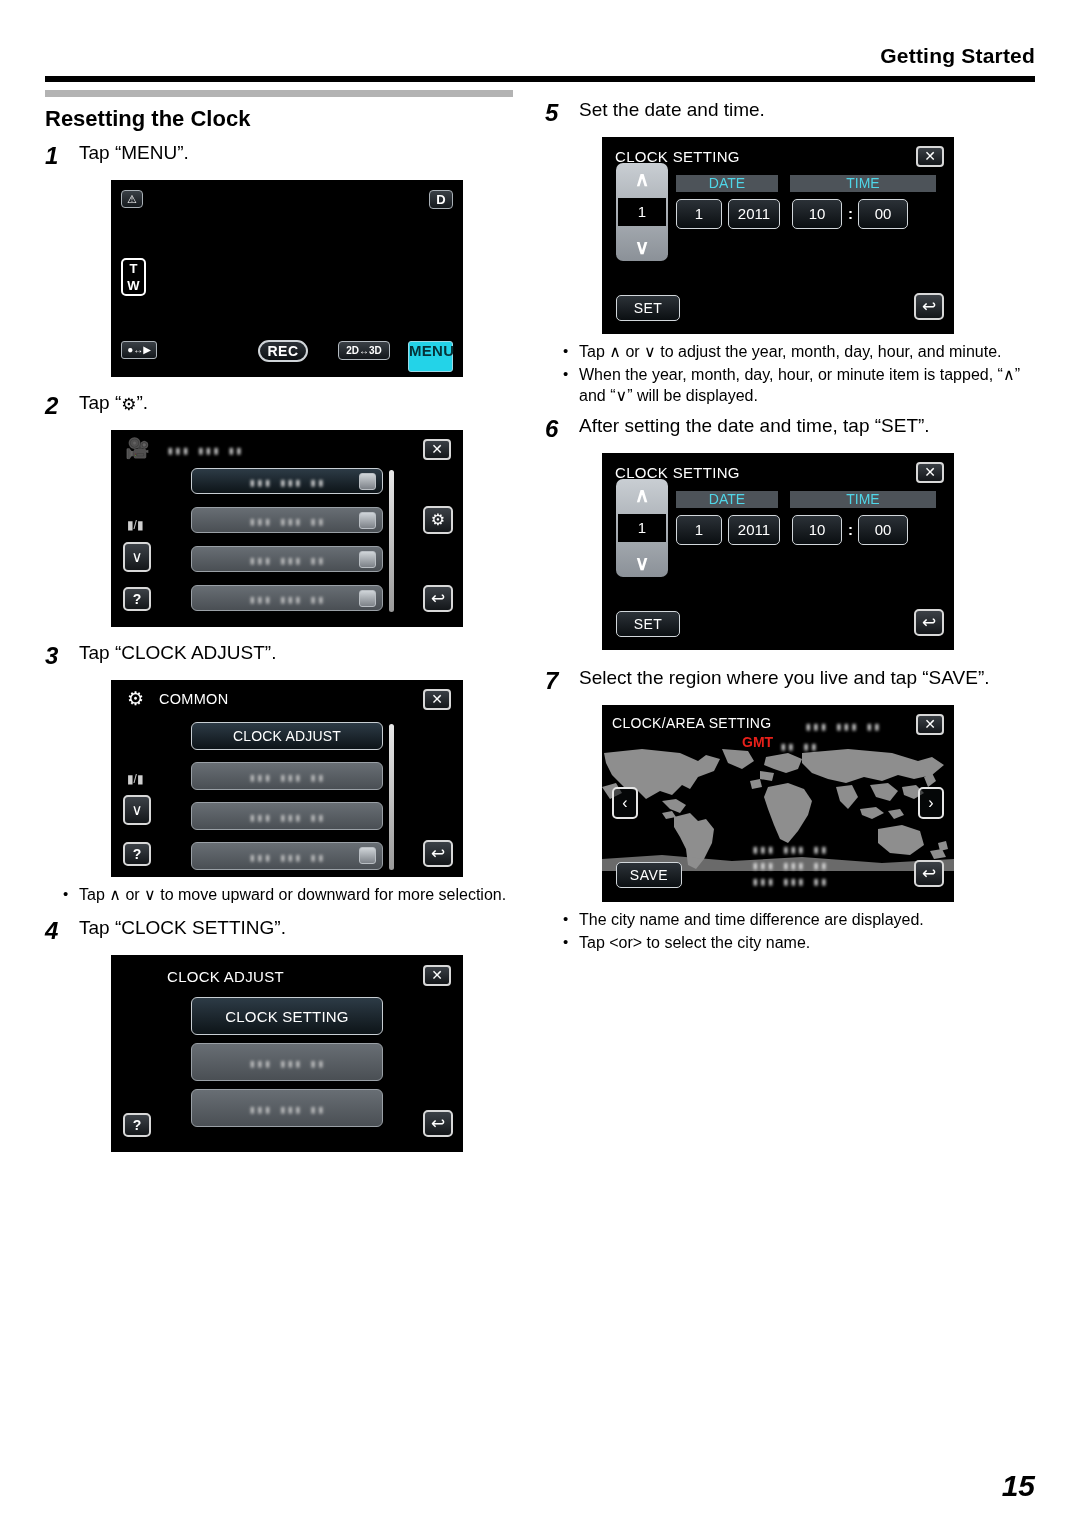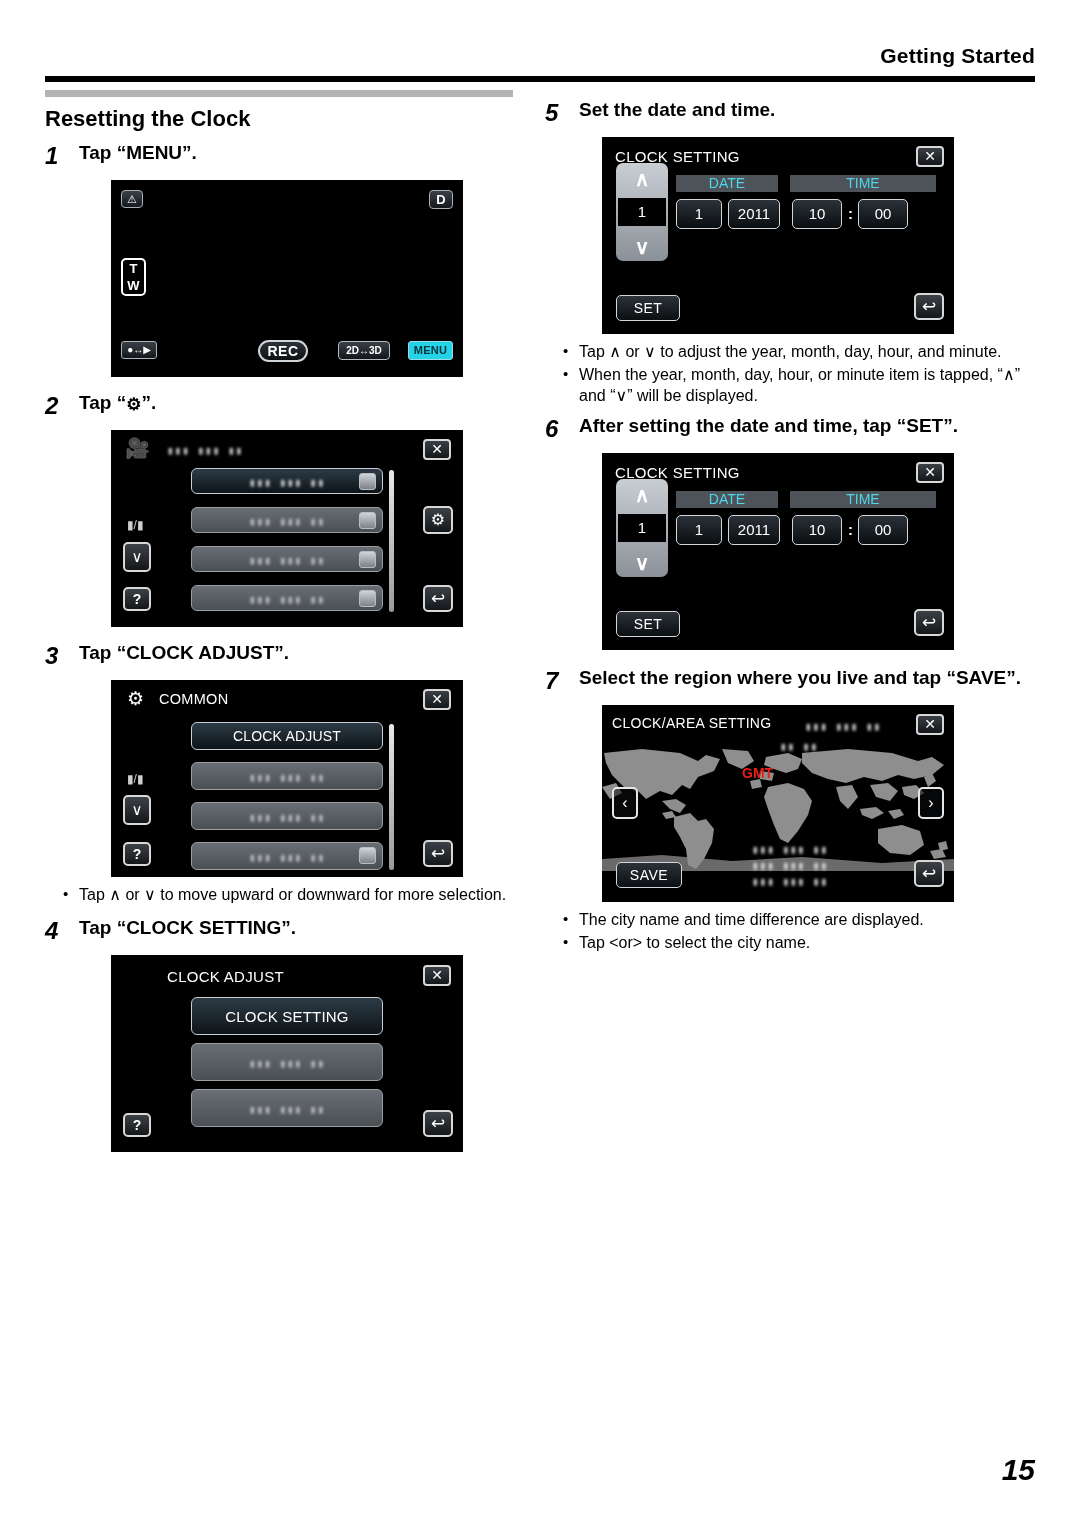--- a/index.html
+++ b/index.html
@@ -30,21 +30,21 @@
   .sec-bar { height: 7px; background: #b3b3b3; margin-bottom: 9px; }
   .sec-title { font-size: 22px; font-weight: bold; margin-bottom: 9px; }
   .sec-lead { font-size: 16.5px; line-height: 1.3; margin-bottom: 14px; }
 
   
   .step { display: flex; align-items: flex-start; margin-top: 4px; }
   .step-num {
     font-size: 24px; font-style: italic; font-weight: bold;
     width: 34px; flex: 0 0 34px; line-height: 1.25;
   }
-  .step-txt { font-size: 19px; line-height: 1.28; flex: 1; font-weight: bold; }
+  .step-txt { font-size: 19px; line-height: 1.28; flex: 1; }
   .step-txt .gear-inline { font-size: 17px; vertical-align: -1px; }
 
   
   .bullets { margin: 8px 0 4px 0; padding-left: 18px; }
   .bullets li {
     font-size: 16px; line-height: 1.3; margin-bottom: 2px;
     list-style: none; position: relative; padding-left: 16px;
   }
   .bullets li::before {
     content: "\2022"; position: absolute; left: 0; top: -1px; font-size: 15px;
@@ -137,23 +137,23 @@
     text-align: center; letter-spacing: .5px;
   }
   .cam-2d3d {
     position: absolute; left: 227px; top: 161px; width: 52px; height: 19px;
     border: 1px solid #b5bcc2; border-radius: 4px;
     background: linear-gradient(#3a4046,#13171b);
     color: #fff; font-size: 10px; font-weight: bold; line-height: 17px;
     text-align: center;
   }
   .cam-menu {
-    position: absolute; left: 297px; top: 161px; width: 45px; height: 19px;
+    position: absolute; left: 297px; top: 161px; width: 45px; height: 31px;
     border: 1px solid #9fd9e6; border-radius: 3px;
-    background: #23d3e8; color: #063238; font-size: 11px; font-weight: bold;
+    background: #23d3e8; color: #063238; font-size: 15px; font-weight: bold;
     line-height: 17px; text-align: center; letter-spacing: .3px;
   }
   .cam-mode {
     position: absolute; left: 10px; top: 161px; width: 36px; height: 18px;
     border: 1px solid #aeb5bb; border-radius: 3px;
     background: linear-gradient(#3a4046,#13171b);
     color: #fff; font-size: 10px; line-height: 16px; text-align: center;
   }
 
   
@@ -185,37 +185,37 @@
     position: absolute; width: 64px; height: 26px;
     border: 1px solid #d2d7db; border-radius: 5px;
     background: linear-gradient(#2c3238,#0b0f12);
     color: #fff; font-size: 14px; line-height: 24px; text-align: center;
     letter-spacing: .5px;
   }
 
   
   .map-wrap { position: absolute; left: 0; top: 42px; width: 352px; height: 124px; overflow: hidden; }
   .map-wrap svg { display: block; }
-  .gmt { position: absolute; color: #e8201a; font-size: 14px; font-weight: bold; margin-top: 31px; }
+  .gmt { position: absolute; color: #e8201a; font-size: 14px; font-weight: bold; }
   .btn-arrow {
     position: absolute; width: 26px; height: 32px; border: 2px solid #e6e6e6;
     border-radius: 5px; background: rgba(10,12,14,.55);
     color: #fff; font-size: 16px; line-height: 28px; text-align: center;
   }
   .btn-save {
     position: absolute; width: 66px; height: 26px;
     border: 1px solid #d2d7db; border-radius: 5px;
     background: linear-gradient(#2c3238,#0b0f12);
     color: #fff; font-size: 14px; line-height: 24px; text-align: center;
     letter-spacing: .5px;
   }
 
   
   .pageno {
-    position: absolute; right: 45px; bottom: 40px;
+    position: absolute; right: 45px; bottom: 24px;
     font-size: 30px; font-weight: bold; font-style: italic;
   }
 </style>
 </head>
 <body>
 
 <div class="page">
 
   <div class="hdr-title">Getting Started</div>
   <div class="hdr-rule"></div>

